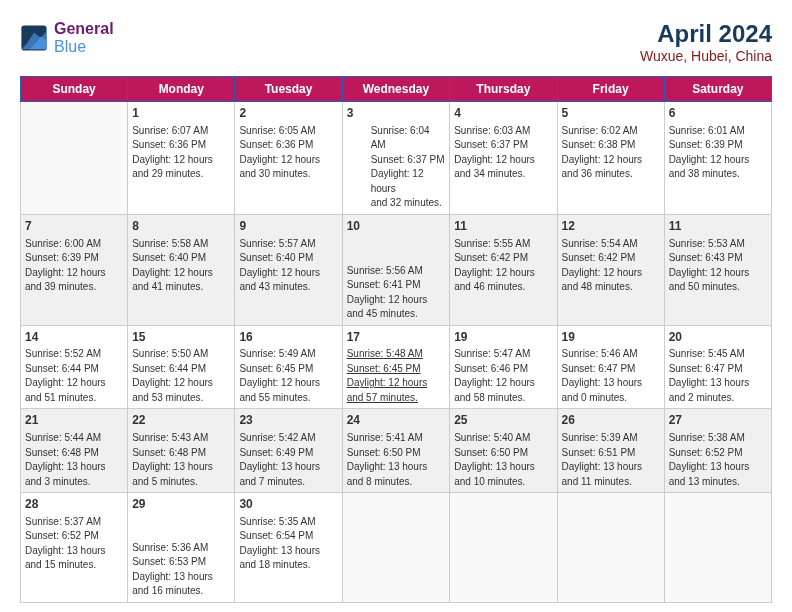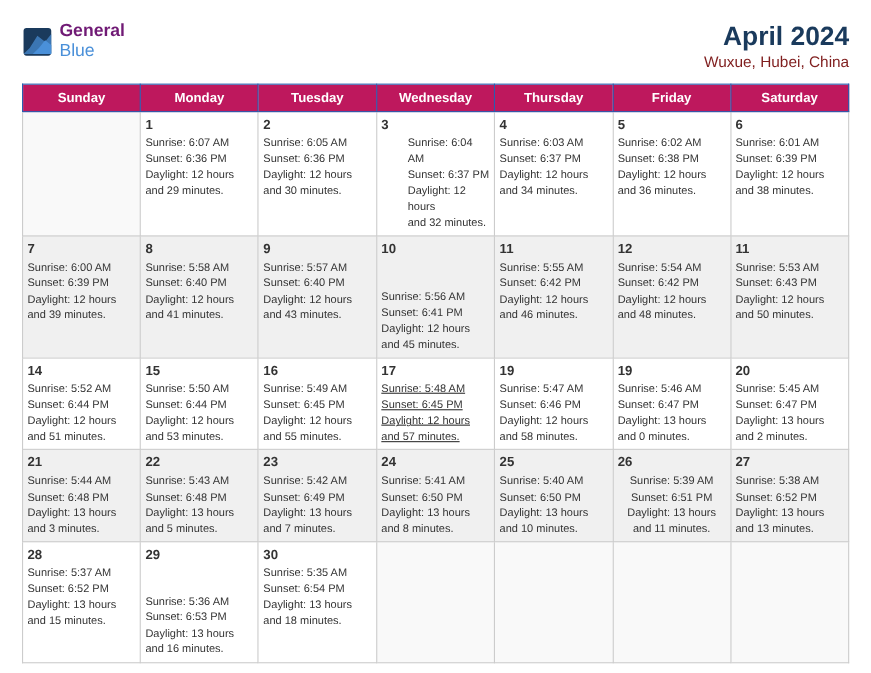--- a/index.html
+++ b/index.html
@@ -299,21 +299,21 @@
         </td>
         <td>
           <span class="day-num">25</span>
           <div class="cell-info" style="white-space: pre-line;">Sunrise: 5:40 AM
 Sunset: 6:50 PM
 Daylight: 13 hours
 and 10 minutes.</div>
         </td>
         <td>
           <span class="day-num">26</span>
-          <div class="cell-info" style="white-space: pre-line; text-align: center;">Sunrise: 5:39 AM
+          <div class="cell-info" style="white-space: pre-line;">Sunrise: 5:39 AM
 Sunset: 6:51 PM
 Daylight: 13 hours
 and 11 minutes.</div>
         </td>
         <td>
           <span class="day-num">27</span>
           <div class="cell-info" style="white-space: pre-line;">Sunrise: 5:38 AM
 Sunset: 6:52 PM
 Daylight: 13 hours
 and 13 minutes.</div>

